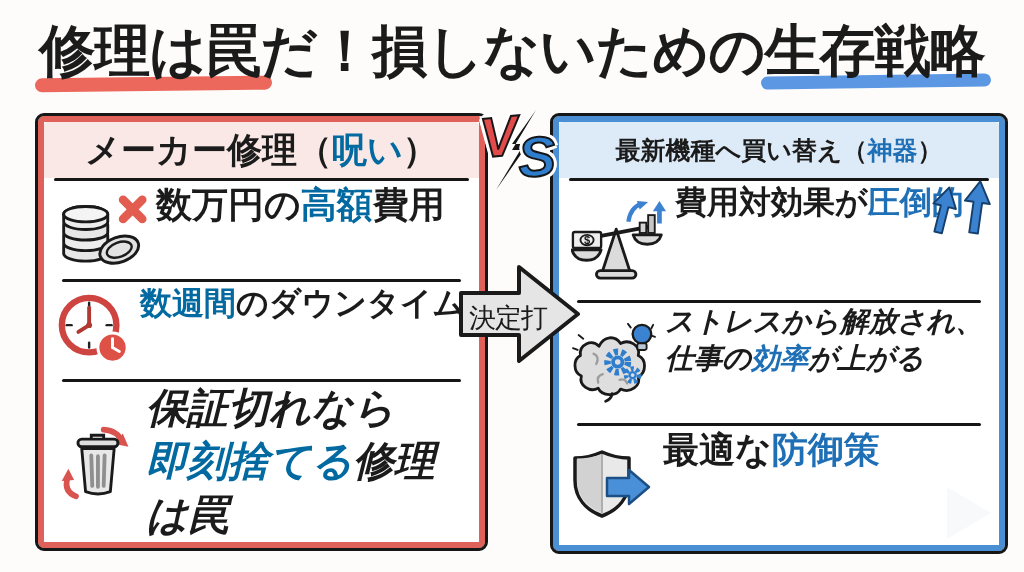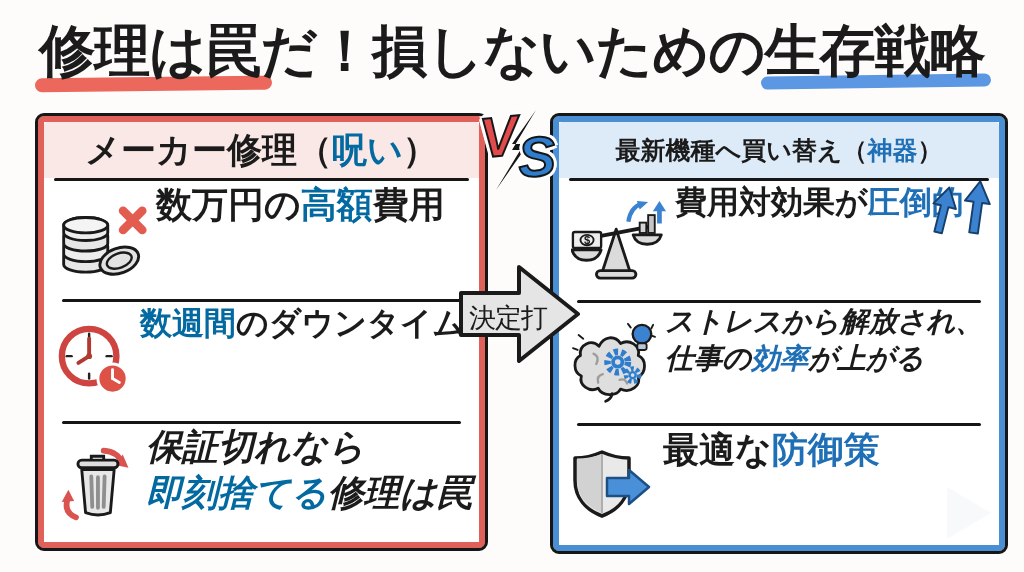--- a/index.html
+++ b/index.html
@@ -25,21 +25,21 @@
   .panel.right .p-header{background:#ddeaf7;font-size:25px;}
   .hdr-line{height:3px;flex:none;background:#161616;margin:0 10px;border-radius:2px;}
   .rows{flex:1;display:flex;flex-direction:column;}
   .row{flex:1;display:flex;padding:0 4px 0 12px;position:relative;}
   .divider{height:3px;flex:none;background:#161616;margin:0 18px;border-radius:2px;}
   .row .icon{flex:none;display:flex;align-items:center;justify-content:center;margin-right:8px;}
   .row p{margin:0;font-weight:800;white-space:nowrap;}
   .two-line{display:flex;flex-direction:column;line-height:1.3;font-style:italic;}
   .red{color:#0369a1;}
   .blue{color:#1e6fb5;}
-  .fs36{font-size:36px;} .fs32{font-size:32px;} .fs31{font-size:36px;} .fs29{font-size:28.5px;}
+  .fs36{font-size:36px;} .fs32{font-size:32px;} .fs31{font-size:41px;} .fs29{font-size:28.5px;}
   .up-arrows{position:absolute;right:-2px;top:0;}
 
   
   .vs{position:absolute;left:478px;top:110px;width:84px;height:80px;z-index:5;}
   .vs svg{position:absolute;inset:0;}
   .vs-letter{position:absolute;font-size:56px;font-weight:900;font-style:italic;
       -webkit-text-stroke:2px #161616;
       text-shadow:3px 3px 0 #fff,-3px 3px 0 #fff,3px -3px 0 #fff,-3px -3px 0 #fff,
                   0 4px 0 #fff,0 -4px 0 #fff,4px 0 0 #fff,-4px 0 0 #fff;}
   .vs-v{left:2px;top:-6px;color:#e14b4b;transform:rotate(-6deg);}

